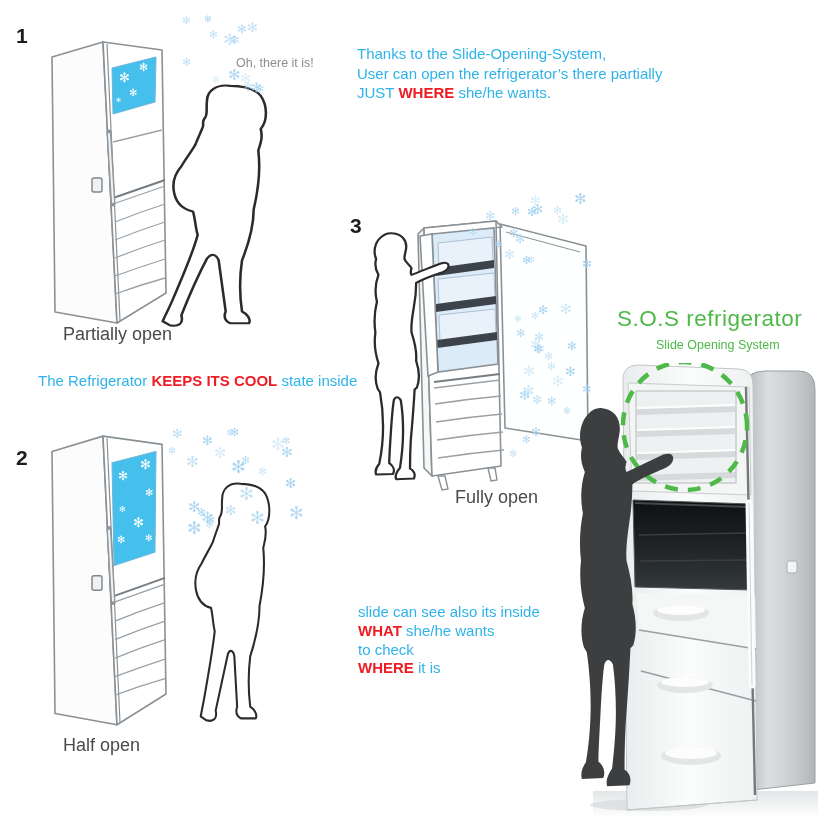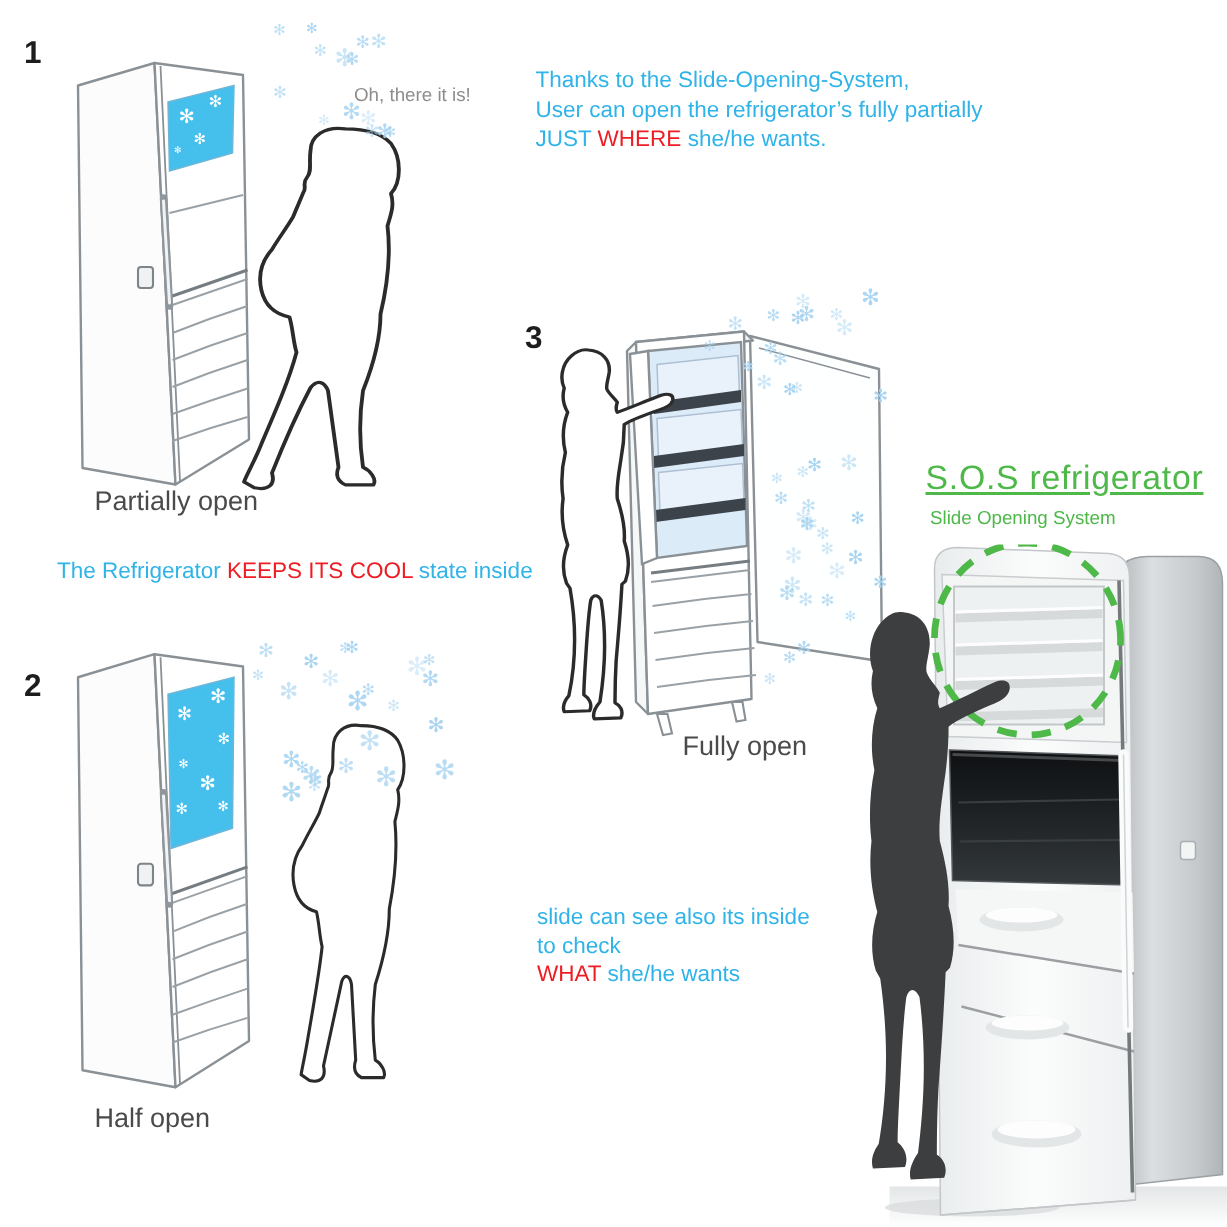--- a/index.html
+++ b/index.html
@@ -5,23 +5,23 @@
   html,body{margin:0;padding:0;background:#ffffff;}
   .canvas{
     position:relative;width:818px;height:818px;overflow:hidden;background:#ffffff;
     font-family:"Liberation Sans", sans-serif;
   }
   .abs{position:absolute;}
   .step-num{font-size:21px;font-weight:bold;color:#1d1d1d;}
   .caption{font-size:18px;color:#4a4a4a;}
   .speech{font-size:12.5px;color:#8d8d8d;}
   .txt{font-size:15px;color:var(--cyan);line-height:19.5px;white-space:nowrap;}
-  .txt .rd{color:var(--red);font-weight:normal;}
+  .txt .rd{color:var(--red);font-weight:bold;}
   .txt.tight{line-height:18.8px;}
-  .sos-title{font-size:22.5px;color:var(--green);letter-spacing:0.5px;text-decoration:underline;}
+  .sos-title{font-size:22.5px;color:var(--green);letter-spacing:0.5px;}
   .sos-sub{font-size:12.5px;color:var(--green);}
   .flake-field{position:absolute;pointer-events:none;}
   .flake{position:absolute;color:var(--flake);line-height:1;}
   svg text.flake{fill:#ffffff;}
   svg{display:block;}
 </style>
 </head>
 <body>
 
 <div class="canvas">
@@ -73,21 +73,21 @@
       <span class="flake" style="left: 74px; top: 62px; font-size: 13.2px; opacity: 0.41;">✻</span>
       <span class="flake" style="left: 16px; top: 47px; font-size: 11.1px; opacity: 0.67;">✻</span>
       <span class="flake" style="left: 62px; top: 57px; font-size: 15.1px; opacity: 0.86;">✻</span>
     </div>
 
   <div class="abs speech" style="left:236px;top:56px">Oh, there it is!</div>
   <div class="abs caption" style="left:63px;top:324px">Partially open</div>
 
   <div class="abs txt" style="left:357px;top:44px">
     <div><span>Thanks to the Slide-Opening-System,</span></div>
-    <div><span>User can open the refrigerator’s fully partially</span></div>
+    <div><span>User can open the refrigerator’s there partially</span></div>
     <div>
       <span>JUST </span><span class="rd">WHERE</span><span> she/he wants.</span>
     </div>
   </div>
 
 
   <div class="abs step-num" style="left:350px;top:214px">3</div>
 
   <svg class="abs" style="left:408px;top:216px" width="190" height="285" viewBox="0 0 190 285">
     <g stroke="#8a9196" stroke-width="1.6" fill="#ffffff" stroke-linejoin="round">
@@ -236,26 +236,27 @@
       <span class="flake" style="left: 71px; top: 41px; font-size: 17.6px; opacity: 0.91;">✻</span>
       <span class="flake" style="left: 8px; top: 28px; font-size: 9.5px; opacity: 0.69;">✻</span>
       <span class="flake" style="left: 27px; top: 102px; font-size: 17.4px; opacity: 0.88;">✻</span>
       <span class="flake" style="left: 129px; top: 87px; font-size: 17.7px; opacity: 0.8;">✻</span>
     </div>
 
   <div class="abs caption" style="left:63px;top:735px">Half open</div>
 
   <div class="abs txt tight" style="left:358px;top:603px">
     <div><span>slide can see also its inside</span></div>
+    <div><span class="rd">WHAT</span><span> she/he wants</span></div>
     <div><span>to check</span></div>
-    <div><span class="rd">WHAT</span><span> she/he wants</span></div>
+    <div><span class="rd">WHERE</span><span> it is</span></div>
   </div>
 
   <div class="abs sos-title" style="left:617px;top:306px">S.O.S refrigerator</div>
-  <div class="abs sos-sub" style="left:620px;top:338px">Slide Opening System</div>
+  <div class="abs sos-sub" style="left:656px;top:338px">Slide Opening System</div>
 
   <svg class="abs" style="left:553px;top:363px" width="265" height="455" viewBox="0 0 265 455">
     <defs>
       <linearGradient id="sideg" x1="0" y1="0" x2="1" y2="0">
         <stop offset="0" stop-color="#aeb3b6"></stop>
           <stop offset="0.35" stop-color="#dcdfe1"></stop>
         <stop offset="0.75" stop-color="#c6cacd"></stop>
           <stop offset="1" stop-color="#b0b5b8"></stop>
       </linearGradient>
       <linearGradient id="frontg" x1="0" y1="0" x2="1" y2="0">

